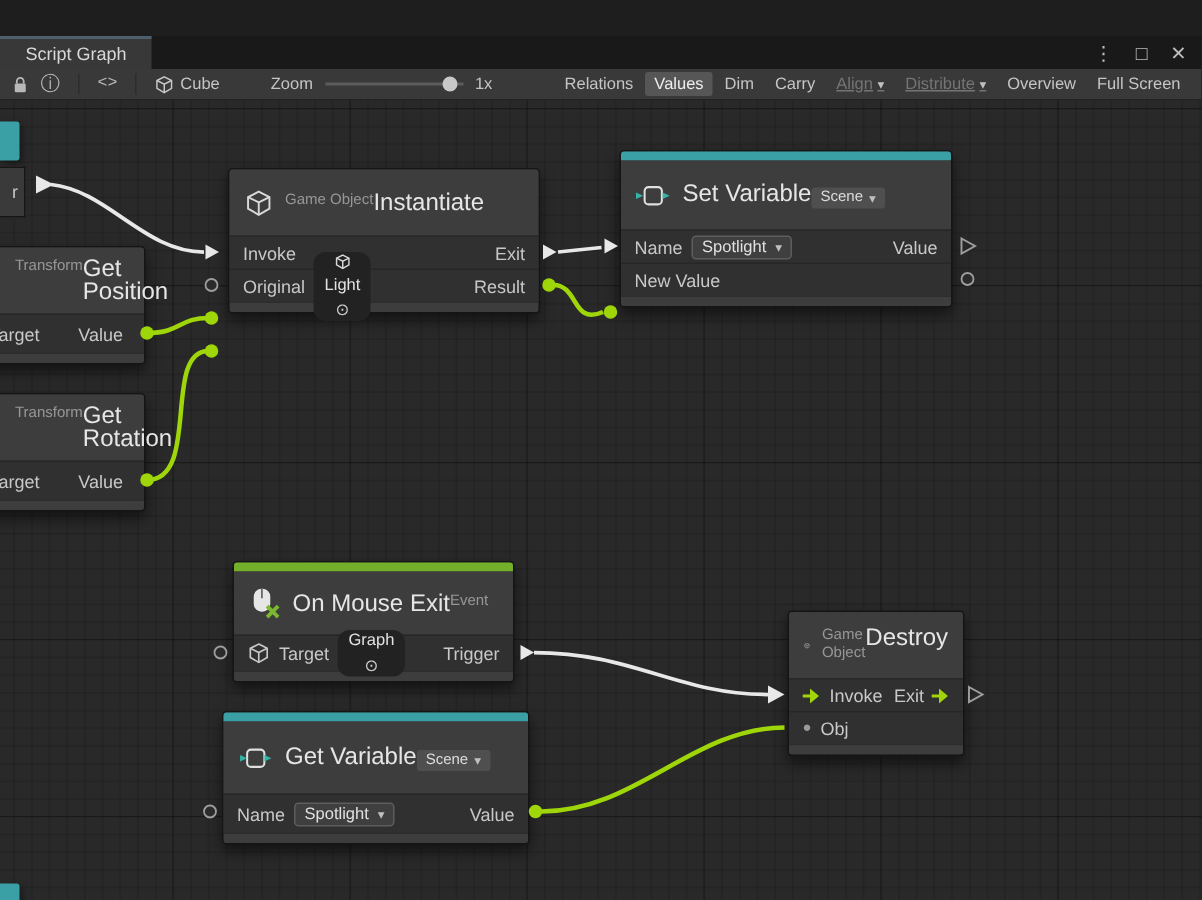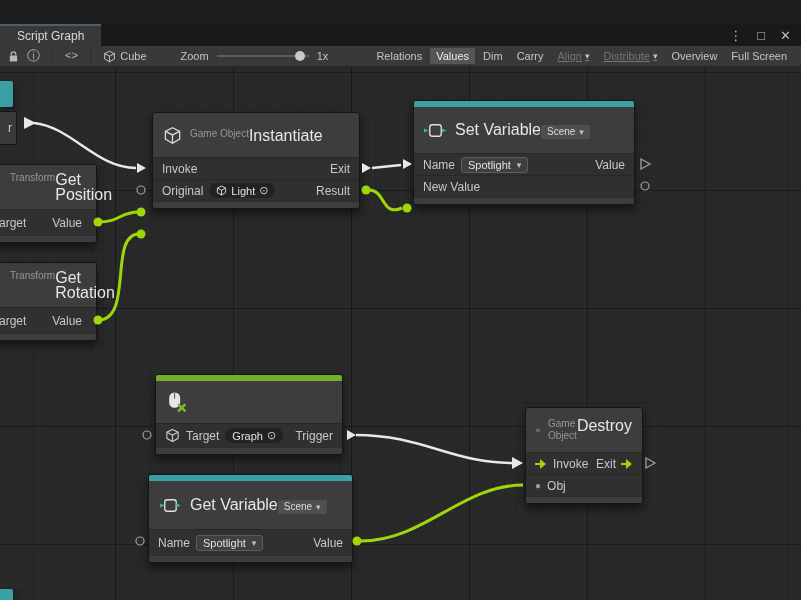--- a/index.html
+++ b/index.html
@@ -62,21 +62,21 @@
                 align-items:center; gap:4px; line-height:12px; }
   .node-body { background:#303030; }
   .row { display:flex; align-items:center; justify-content:space-between; padding:4px 9px;
          border-top:1px solid rgba(0,0,0,0.18); }
   .r22 { height:22px; } .r24 { height:24px; } .r26 { height:26px; }
   .row-left { display:flex; align-items:center; gap:6px; }
   .row-right { display:flex; align-items:center; gap:5px; }
   .node-footer { height:7px; background:#3d3d3d; border-top:1px solid rgba(0,0,0,0.25);
                  border-radius:0 0 2px 2px; }
   .obj-chip { background:#222222; border-radius:8px; padding:1px 7px; display:inline-flex;
-              align-items:center; gap:4px; font-size:11px; color:#e2e2e2; }
+              align-items:center; gap:4px; font-size:11px; color:#e2e2e2;flex-direction:column; }
   .picker { color:#cfcfcf; font-size:11px; }
   .dropdown { background:#3f3f3f; border:1px solid #5d5d5d; border-radius:3px; height:16px;
               padding:0 6px; display:inline-flex; align-items:center; gap:6px; font-size:11px;
               color:#e0e0e0; }
   .dd-arrow { font-size:9px; color:#c0c0c0; }
   .hdr-clip { padding-left:42px; }
   .row-clip { padding-left:25px; padding-right:14px; }
   .graydot { color:#9a9a9a; font-size:10px; line-height:10px; }
 
   
@@ -270,20 +270,24 @@
     </div>
 
     <div class="node" style="left:155px; top:307px; width:188px;">
       <div class="accent green"></div>
       <div class="node-header h42">
         <svg viewBox="0 0 20 20" width="21" height="21">
           <rect x="3" y="0.5" width="10.5" height="14.5" rx="5" fill="#e6e6e6"></rect>
           <line x1="8.2" y1="0.5" x2="8.2" y2="6.5" stroke="#555" stroke-width="1"></line>
           <path d="M11.5 11.5 L18.5 18.5 M18.5 11.5 L11.5 18.5" stroke="#7cb82f" stroke-width="2.4"></path>
         </svg>
+        <div class="titles">
+          <span class="title">On Mouse Exit</span>
+          <span class="subtitle">Event</span>
+        </div>
       </div>
       <div class="node-body">
         <div class="row r24">
           <span class="row-left">
             <svg viewBox="0 0 16 16" width="15" height="15">
               <path d="M8 1.5 L14 4.5 L14 11 L8 14.5 L2 11 L2 4.5 Z" fill="none" stroke="#c8c8c8" stroke-width="1.2"></path>
               <path d="M2 4.5 L8 7.5 L14 4.5 M8 7.5 L8 14.5" fill="none" stroke="#c8c8c8" stroke-width="1.2"></path>
             </svg>
             <span>Target</span>
             <span class="obj-chip">

